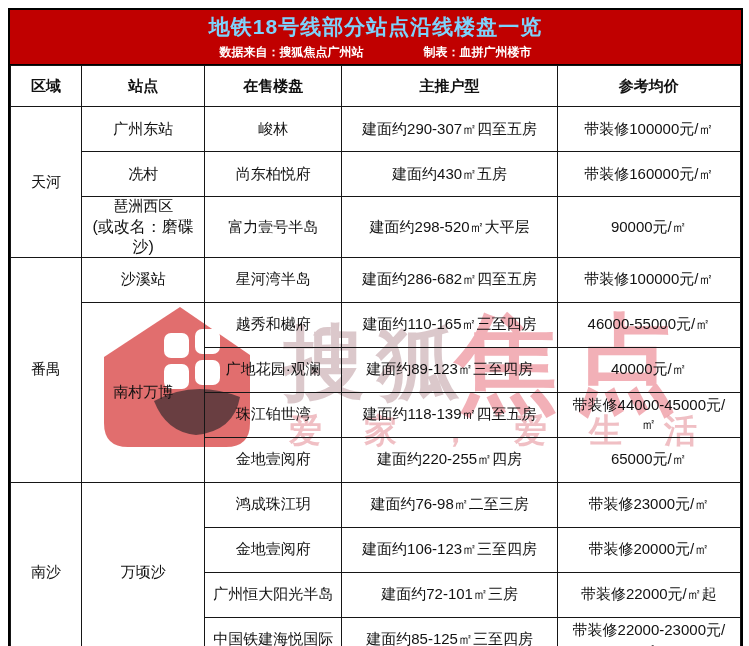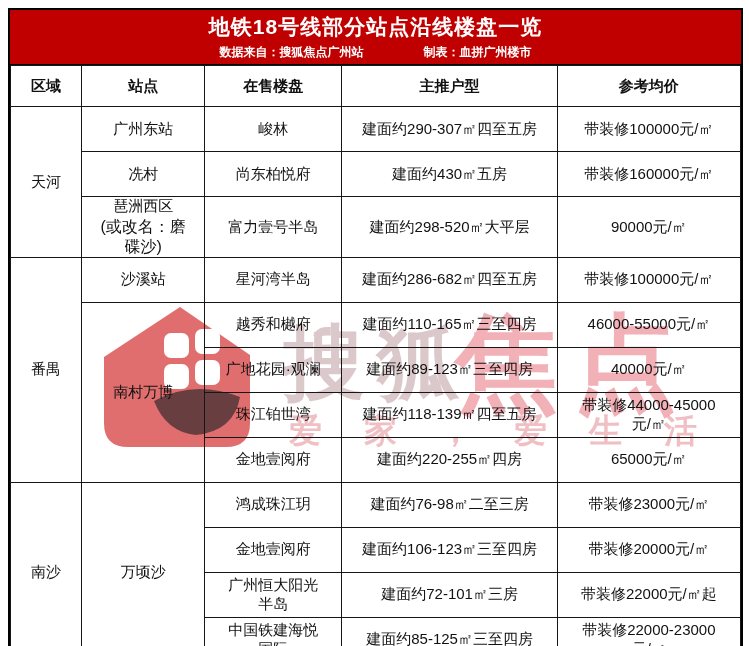--- a/index.html
+++ b/index.html
@@ -31,27 +31,27 @@
   
   .board{
     position:absolute;left:8px;top:8px;width:731px;z-index:2;
     border:2px solid #000;background:transparent;
   }
   .banner{
     background:#c00000;
     height:54px;border-bottom:1px solid #000;
     display:flex;flex-direction:column;justify-content:center;align-items:center;gap:3px;
   }
-  .banner-title{color:#ffffff;font-size:21px;font-weight:bold;letter-spacing:1px;}
+  .banner-title{color:#7dd3fc;font-size:21px;font-weight:bold;letter-spacing:1px;}
   .banner-sub{color:#fff;font-size:12px;font-weight:bold;display:flex;gap:60px;}
   table{border-collapse:collapse;width:100%;table-layout:fixed;}
   th,td{
     border:1px solid #161616;
     text-align:center;vertical-align:middle;
-    padding:0 16px;background:transparent;
+    padding:0 8px;background:transparent;
   }
   thead th{height:40px;font-size:15px;font-weight:bold;}
   tbody td{height:44px;font-size:15px;font-weight:normal;line-height:1.25;}
   .col-region{width:71px;}
   .col-station{width:123px;}
   .col-property{width:137px;}
   .col-layout{width:215px;}
   .col-price{width:183px;}
   .note{font-size:16px;margin-top:1px;}
 </style>

